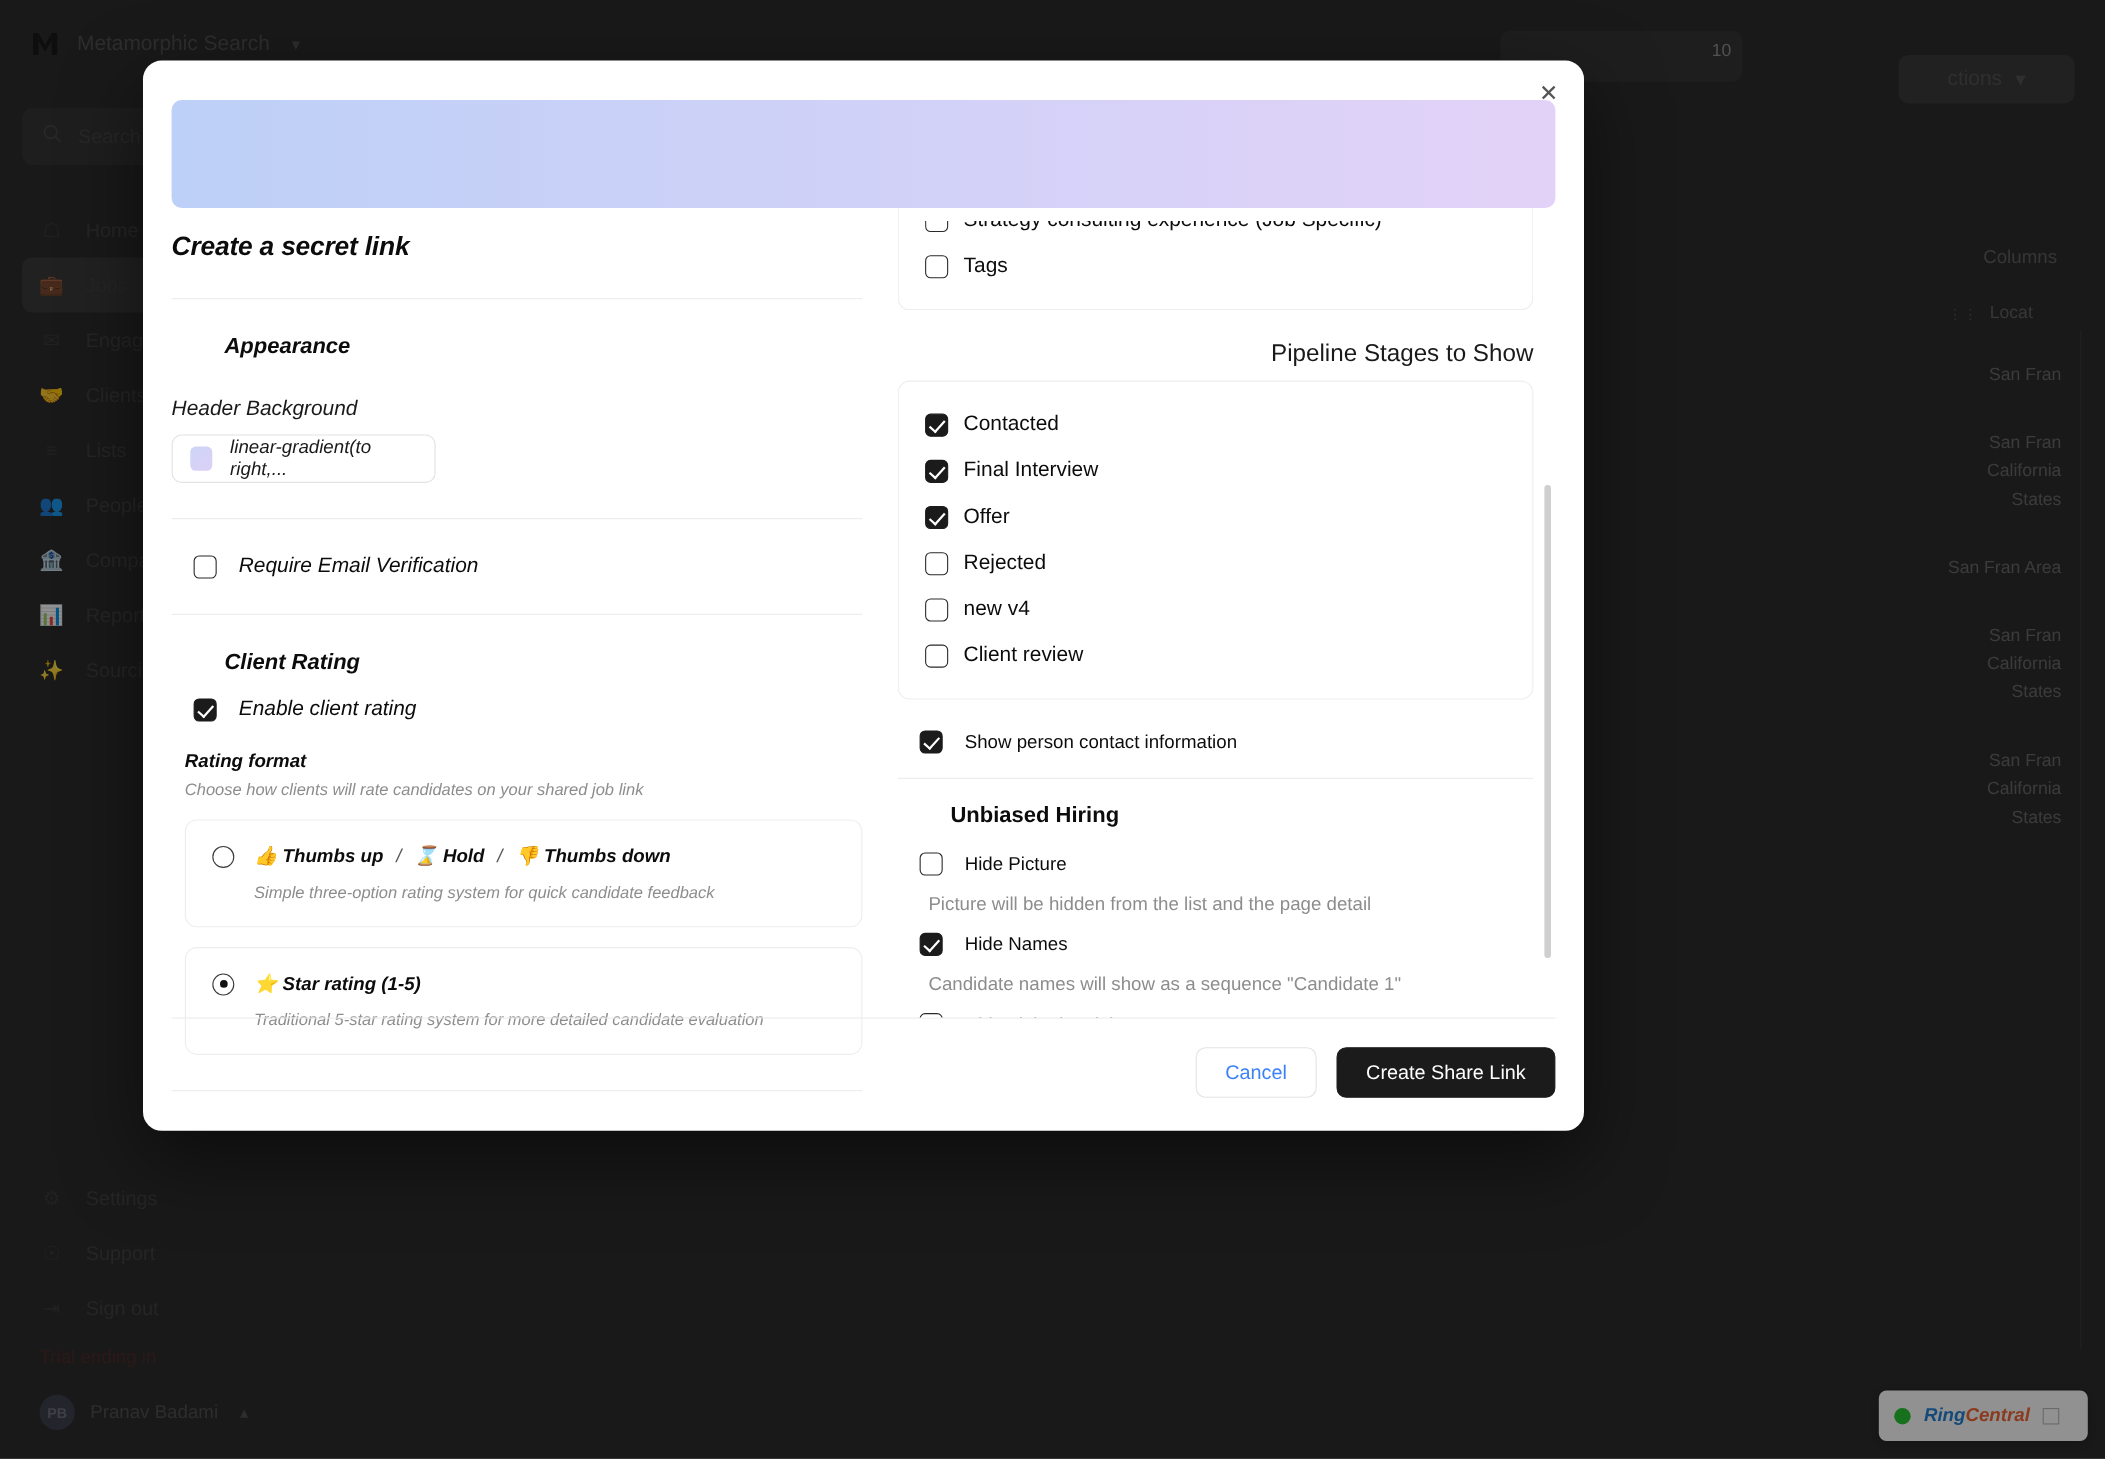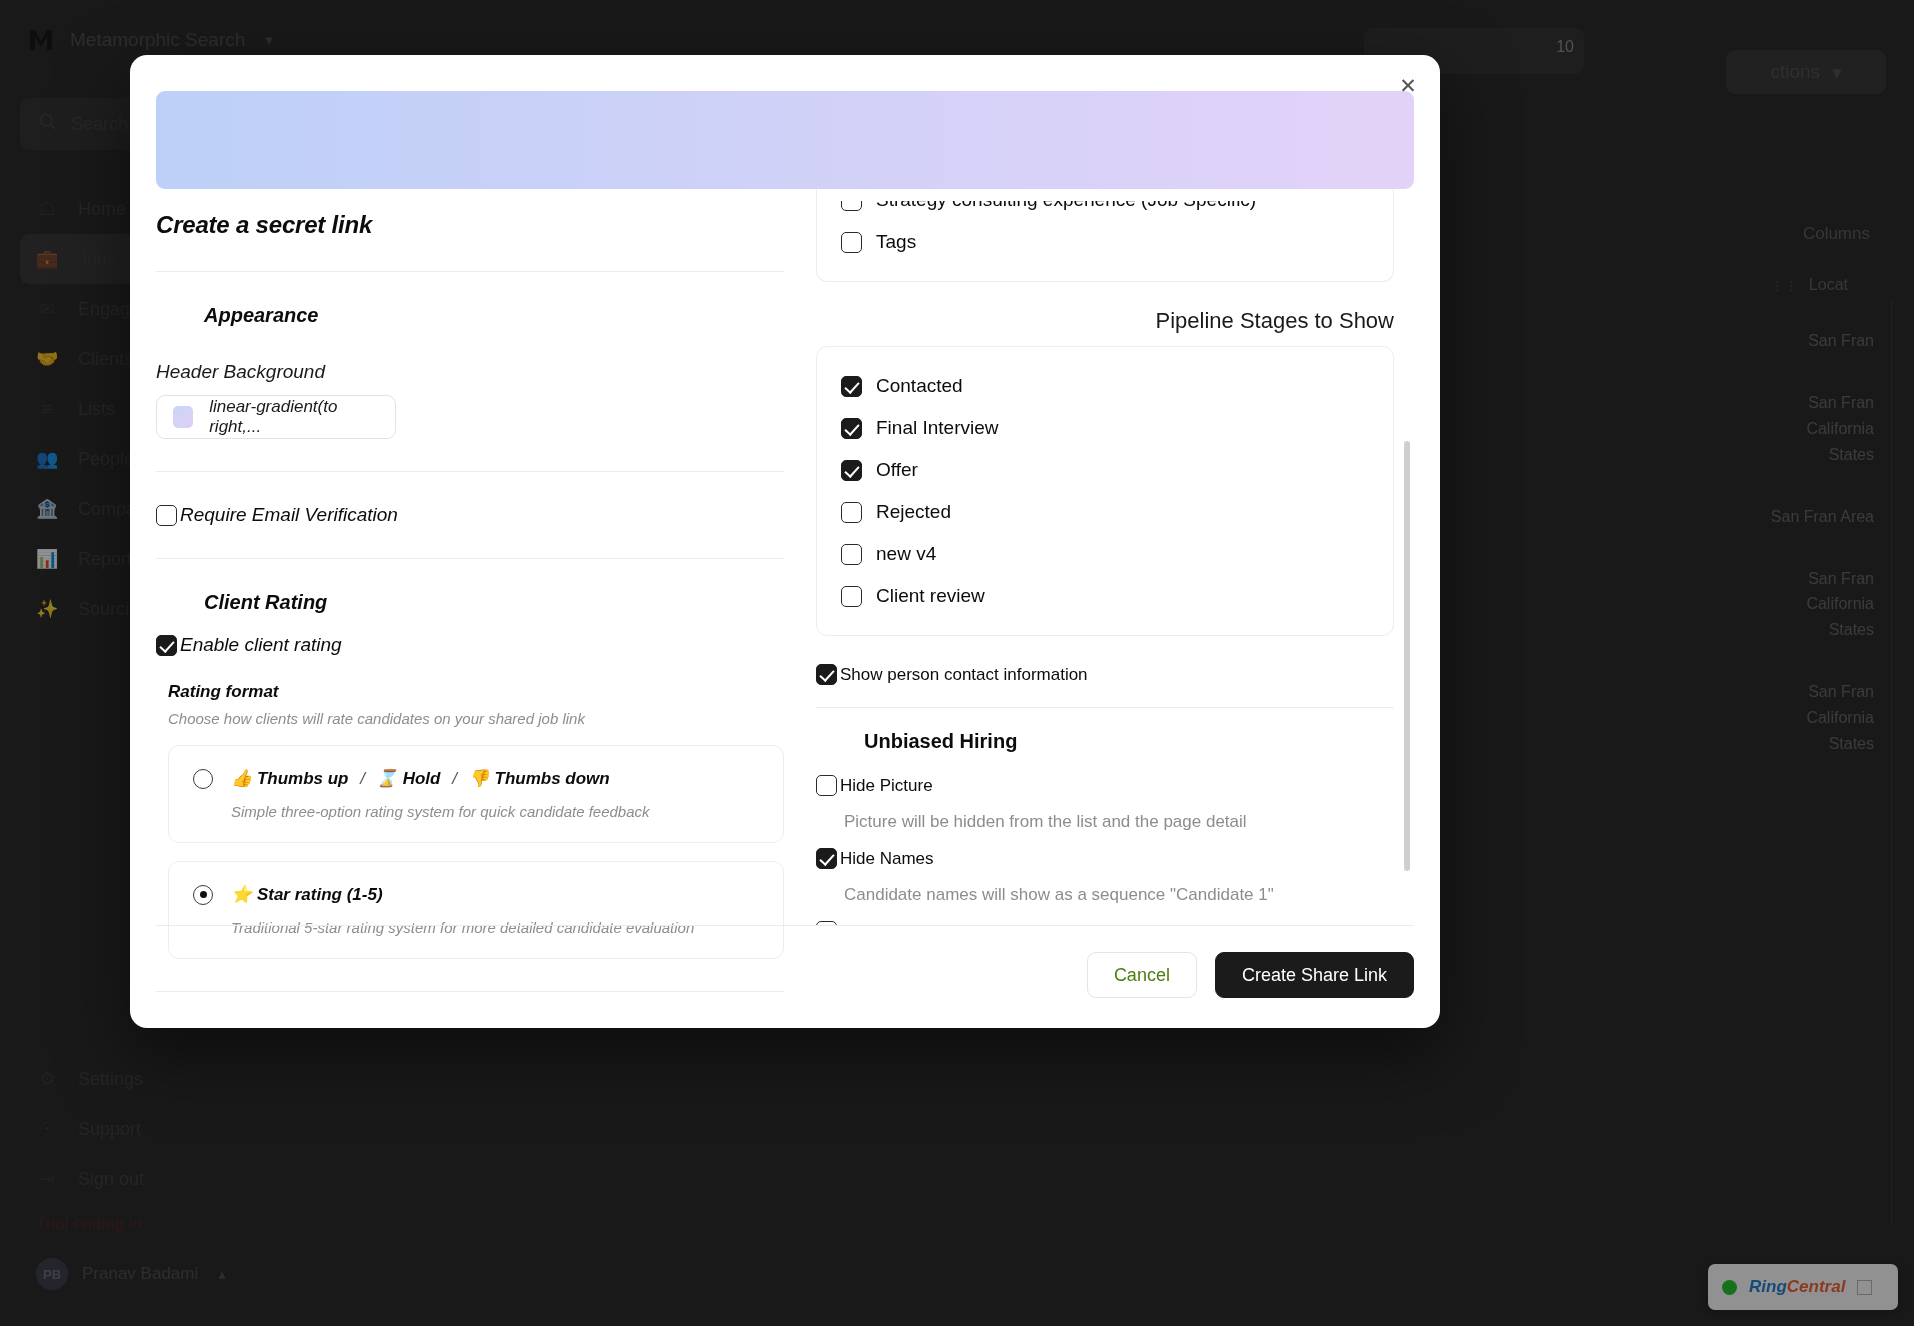--- a/index.html
+++ b/index.html
@@ -37,21 +37,21 @@
     color:#3f3f3f; font-size:18px; margin-bottom:34px;
   }
   .nav-item {
     display:flex; align-items:center; gap:20px;
     height:50px; padding:0 16px; border-radius:9px;
     color:#3b3b3b; font-size:18px;
   }
   .nav-item.active { background:#333333; }
   .nav-ico { width:22px; text-align:center; font-size:18px; color:#333; display:inline-block; }
 
-  .sidebar-bottom { position:absolute; left:20px; right:20px; bottom:0; padding-bottom:22px; }
+  .sidebar-bottom { position:absolute; left:20px; right:20px; bottom:0; padding-bottom:12px; }
   .trial { color:#4a2424; font-size:17px; padding:10px 16px; }
   .user-row { display:flex; align-items:center; gap:14px; padding:14px 16px; }
   .avatar {
     width:32px;height:32px;border-radius:50%;
     background:#3a3a4a; color:#6a6a7a; font-size:13px;
     display:flex;align-items:center;justify-content:center; font-weight:bold;
   }
   .user-name { font-size:17px; color:#4a4a4a; }
 
   
@@ -127,21 +127,21 @@
     margin-top:12px; width:240px; height:44px; border:1px solid #e2e2e2;
     border-radius:9px; display:flex; align-items:center; gap:16px; padding:0 16px;
     background:#fff;
   }
   .swatch {
     width:22px; height:22px; border-radius:5px;
     background:linear-gradient(135deg,#ccd5f7,#ddd0f6);
   }
   .swatch-text { font-size:17px; color:#1a1a1a; }
 
-  .cb-row { display:flex; align-items:center; gap:3px; }
+  .cb-row { display:flex; align-items:center; gap:20px;margin-left:20px; }
   .cb {
     width:21px; height:21px; border-radius:5px; border:1.8px solid #2a2a2a;
     background:#fff; flex:0 0 auto; position:relative;
   }
   .cb.checked { background:#1b1b1b; border-color:#1b1b1b; }
   .cb.checked::after {
     content:""; position:absolute; left:6px; top:2px; width:6px; height:12px;
     border:solid #fff; border-width:0 2.3px 2.3px 0; transform:rotate(42deg);
   }
   .cb-label { font-size:19px; color:#0c0c0c; }
@@ -196,21 +196,21 @@
   .help-indent { font-size:17px; color:#8d8d8d; margin:16px 0 16px 28px; }
 
   .modal-footer {
     border-top:1px solid #ececec; margin:0 26px; padding:26px 0 30px 0;
     display:flex; justify-content:flex-end; gap:18px;
   }
   .btn {
     height:46px; border-radius:9px; font-size:18px; padding:0 26px;
     display:flex; align-items:center; justify-content:center; cursor:pointer;
   }
-  .btn-secondary { background:#fff; border:1px solid #e4e4e4; color:#4d7c0f; }
+  .btn-secondary { background:#fff; border:1px solid #e4e4e4; color:#3b82f6; }
   .btn-primary { background:#1b1b1b; color:#fff; border:1px solid #1b1b1b; }
 </style>
 </head>
 <body>
 
 <div id="app">
 
   <div class="topbar">
     <span class="logo-mark">
       <svg width="26" height="26" viewBox="0 0 26 26" aria-hidden="true">

